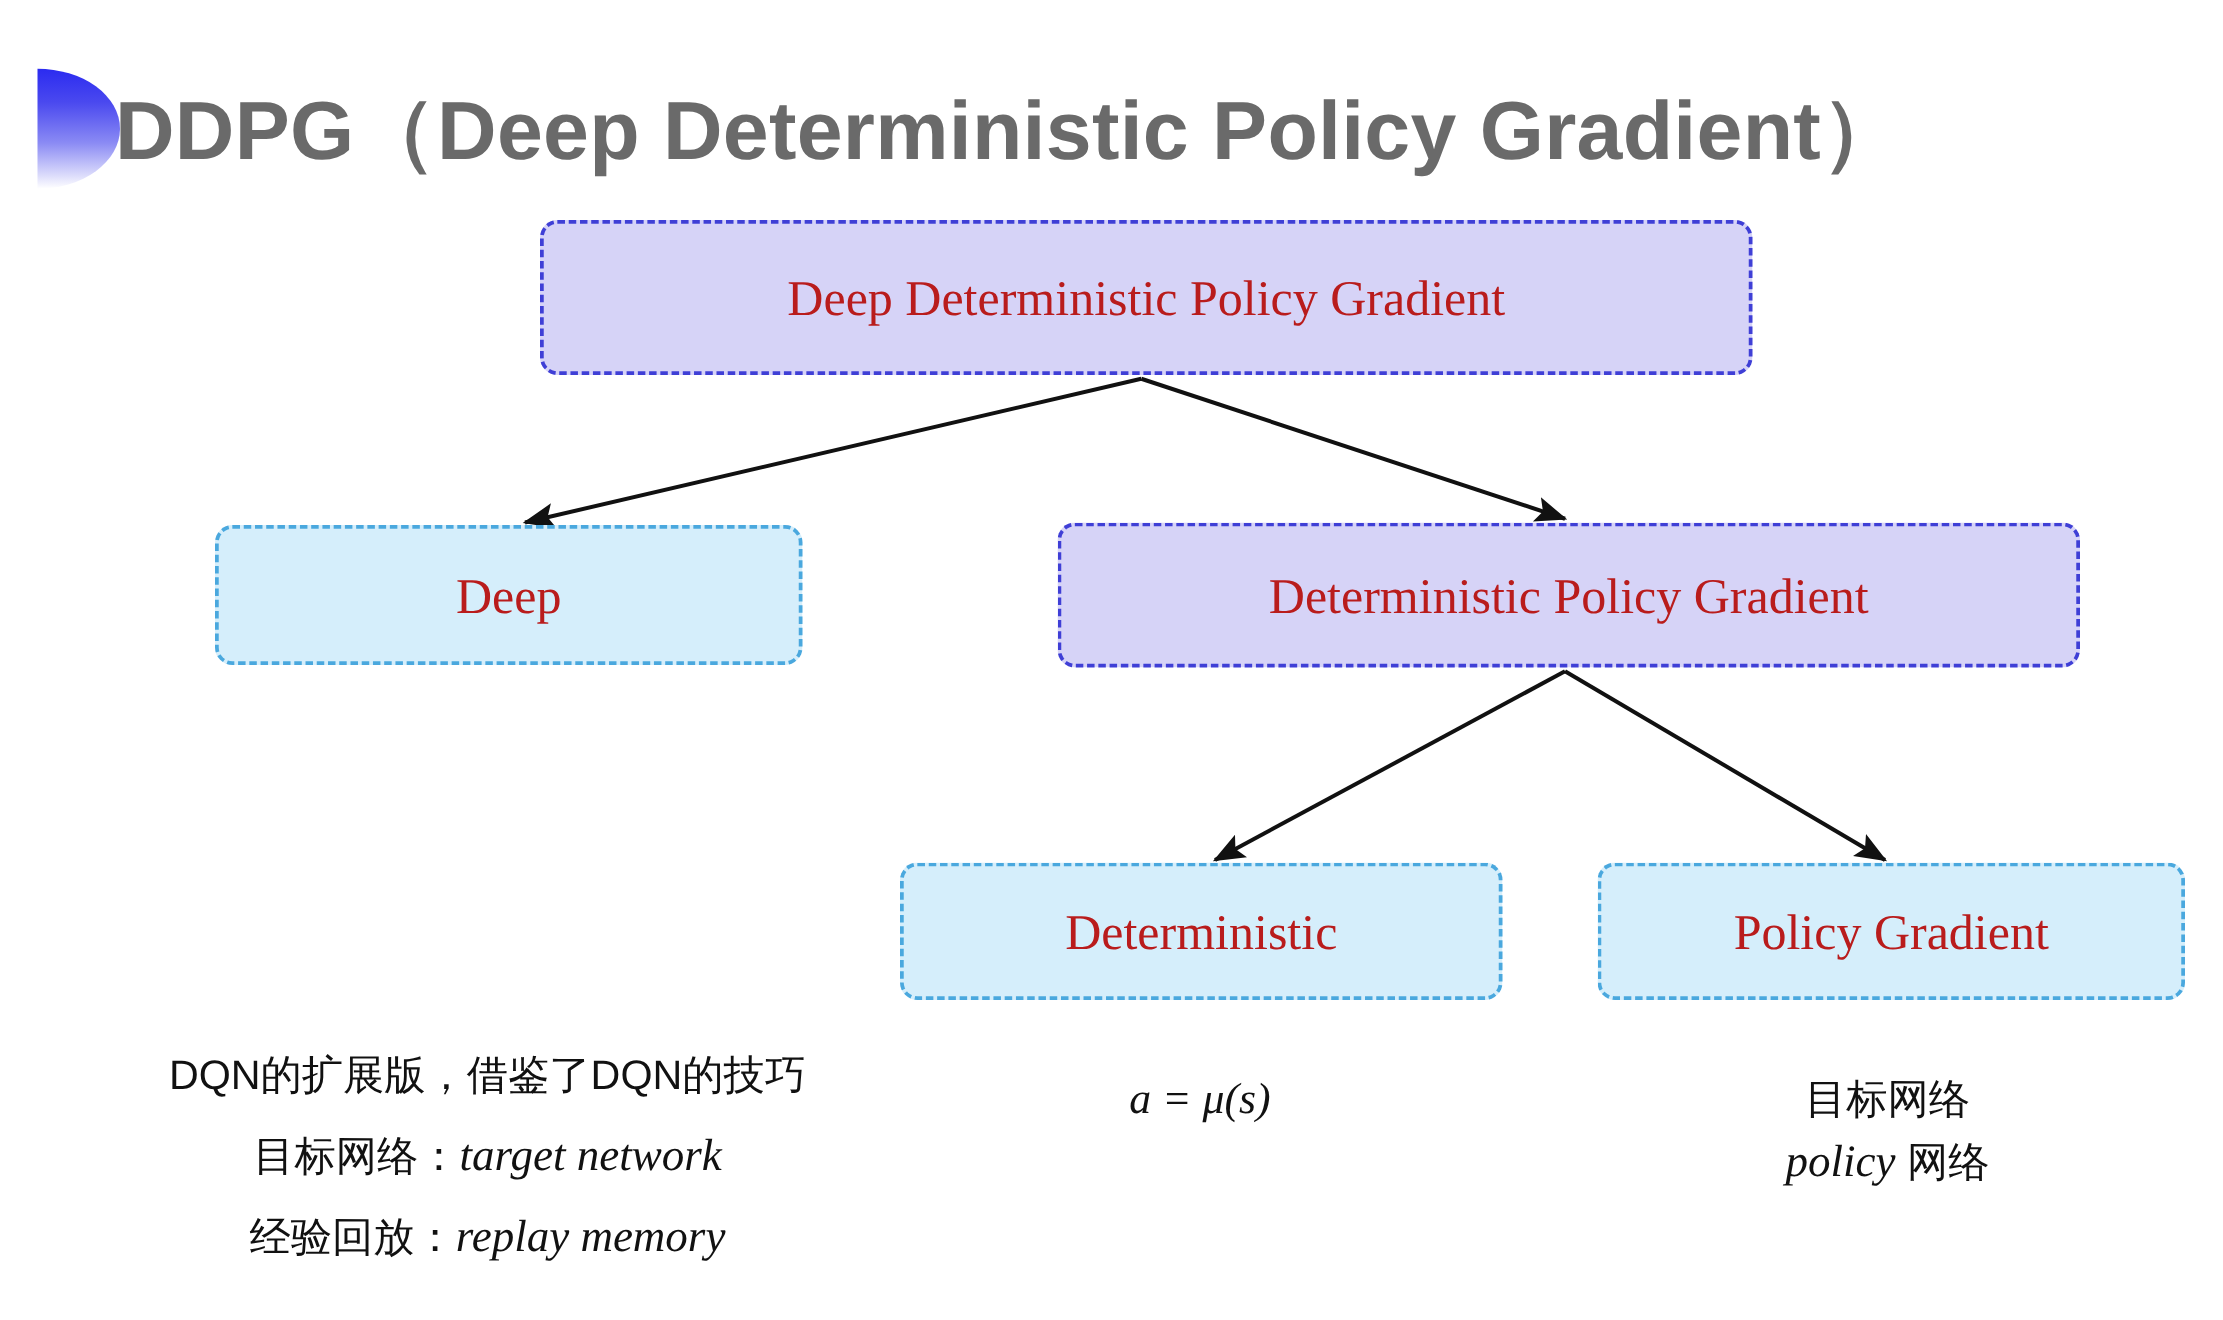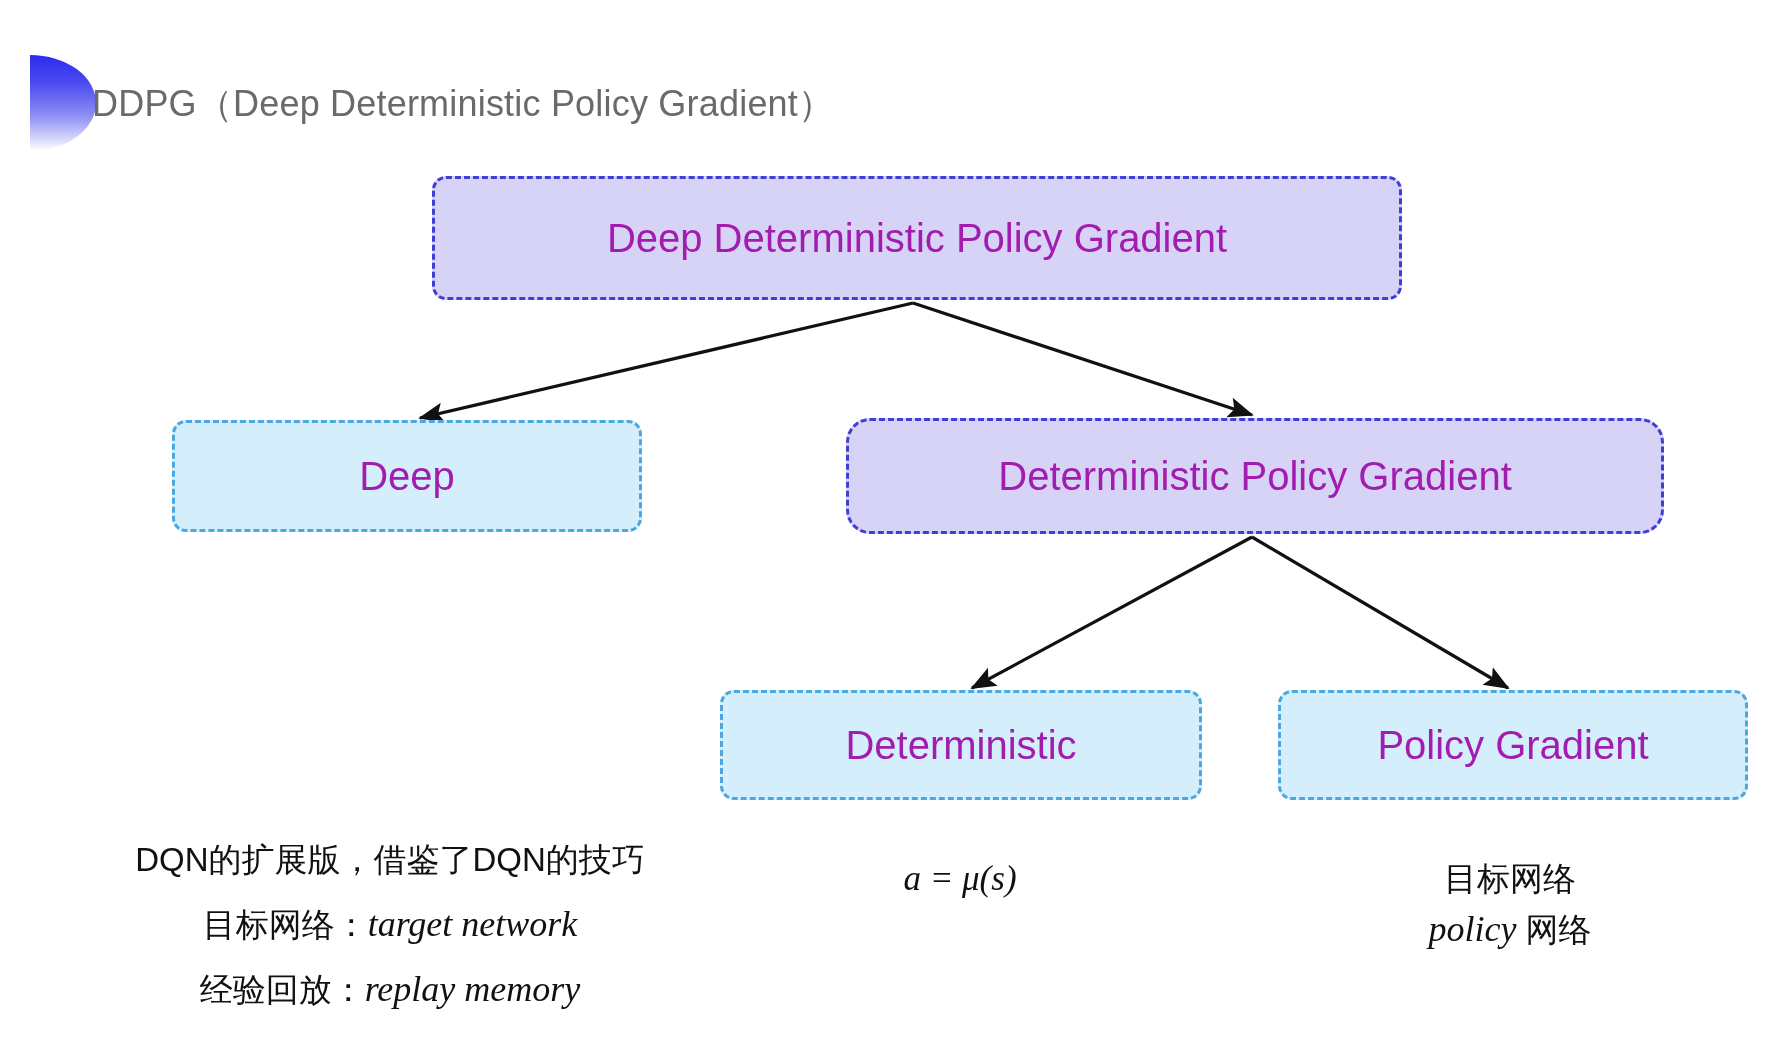--- a/index.html
+++ b/index.html
@@ -31,26 +31,26 @@
     top: 55px;
     width: 66px;
     height: 96px;
     border-radius: 0 100% 100% 0 / 0 50% 50% 0;
     background: linear-gradient(180deg, #2b2bf0 0%, #4a49ef 28%, #8b8bf4 62%, #d9d9fb 88%, #ffffff 100%);
   }
   #title-text {
     position: absolute;
     left: 92px;
     top: 68px;
-    font-size: 36px;
+    font-size: 66px;
     line-height: 72px;
     color: #6a6a6a;
     letter-spacing: 0.2px;
     white-space: nowrap;
-    font-weight: 400;
+    font-weight: 700;
   }
 
   
   #connectors {
     position: absolute;
     left: 0; top: 0;
     width: 1778px;
     height: 1056px;
     pointer-events: none;
   }
@@ -59,40 +59,41 @@
   .node {
     position: absolute;
     box-sizing: border-box;
     border-radius: 14px;
     display: flex;
     align-items: center;
     justify-content: center;
     text-align: center;
   }
   .node-label {
-    color: #a21caf;
+    color: #b91c1c;
     font-weight: 400;
     white-space: nowrap;
+    font-family: Liberation Serif, serif;
   }
   .node.purple {
     background: #d6d3f7;
     border: 3px dashed #3f3fd6;
   }
   .node.cyan {
     background: #d5eefb;
     border: 3px dashed #4aa8de;
   }
 
   #node-root   { left: 432px; top: 176px;  width: 970px; height: 124px; }
   #node-root .node-label   { font-size: 40px; }
 
   #node-deep   { left: 172px; top: 420px;  width: 470px; height: 112px; }
   #node-deep .node-label   { font-size: 40px; }
 
-  #node-dpg    { left: 846px; top: 418px;  width: 818px; height: 116px; border-radius: 24px; }
+  #node-dpg    { left: 846px; top: 418px;  width: 818px; height: 116px; }
   #node-dpg .node-label    { font-size: 40px; }
 
   #node-det    { left: 720px; top: 690px;  width: 482px; height: 110px; }
   #node-det .node-label    { font-size: 40px; }
 
   #node-pg     { left: 1278px; top: 690px; width: 470px; height: 110px; }
   #node-pg .node-label     { font-size: 40px; }
 
   
   .annotation {

